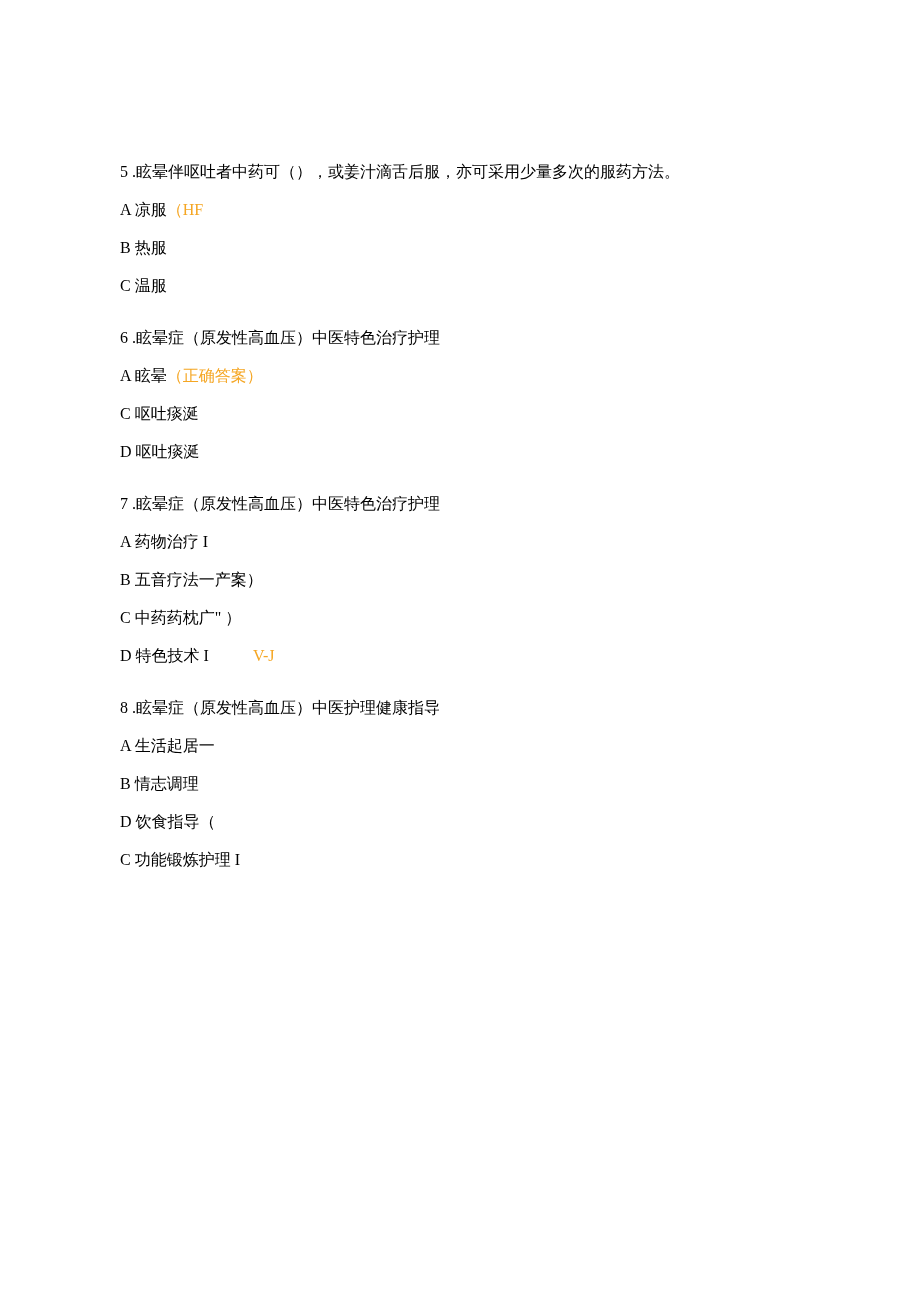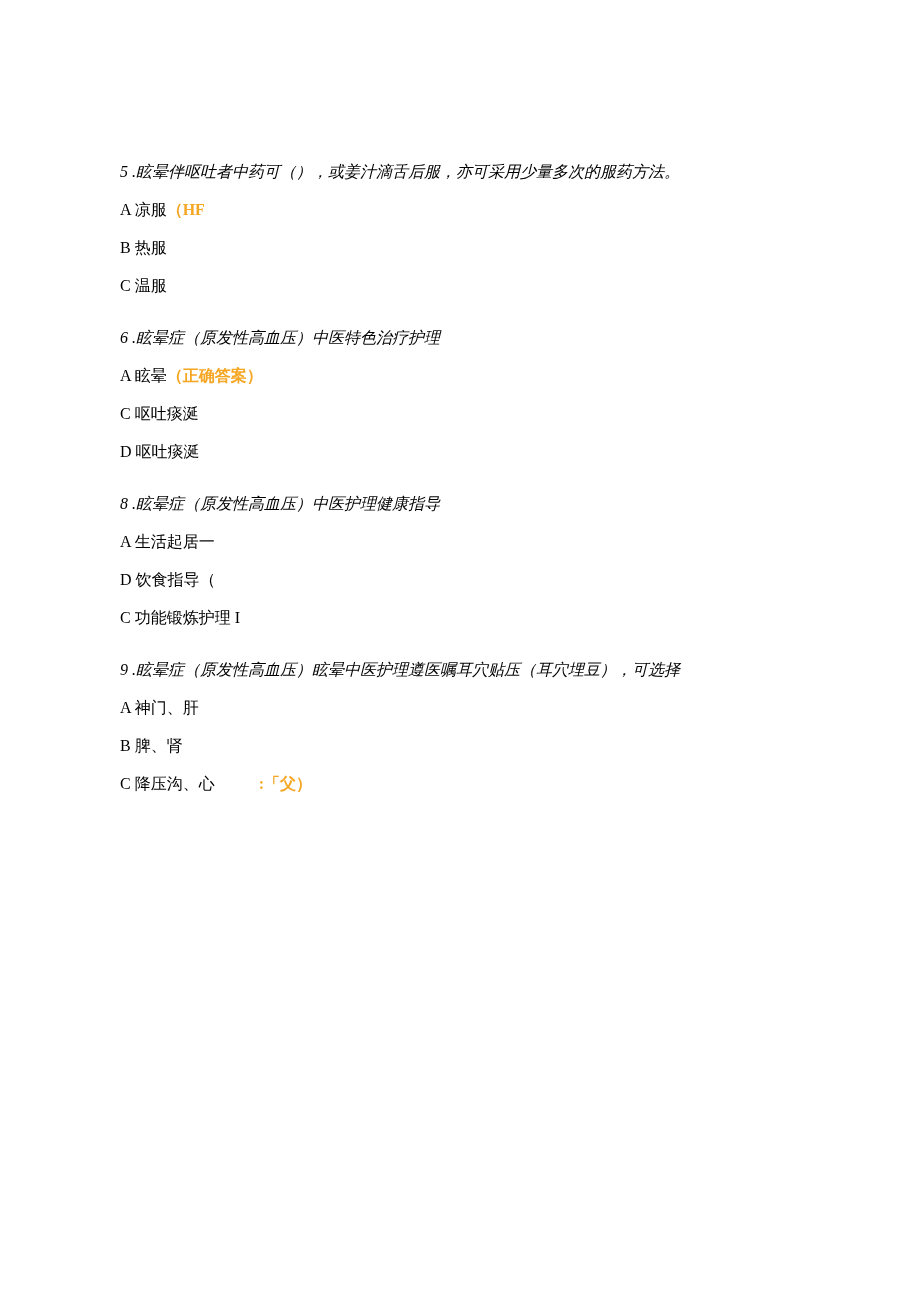--- a/index.html
+++ b/index.html
@@ -13,31 +13,29 @@
       font-size: 16px;
       color: #000000;
       padding: 160px 120px 80px 120px;
       line-height: 1.5;
     }
     .question {
       margin-bottom: 28px;
     }
     .question-stem {
       margin-bottom: 14px;
-      font-style: italic;
     }
     .option {
       margin-bottom: 14px;
     }
     .q-num {
       display: inline;
     }
     .annotation {
       color: #f5a623;
-      font-weight: bold;
     }
     .spacer-gap {
       display: inline-block;
       width: 44px;
     }
   </style>
 </head>
 <body>
 
 <div id="content">
@@ -47,24 +45,26 @@
       <div class="option"><span>B 热服</span></div>
       <div class="option"><span>C 温服</span></div>
     </div>
     <div class="question">
       <div class="question-stem"><span class="q-num">6</span><span> .眩晕症（原发性高血压）中医特色治疗护理</span></div>
       <div class="option"><span>A 眩晕</span><span class="annotation">（正确答案）</span></div>
       <div class="option"><span>C 呕吐痰涎</span></div>
       <div class="option"><span>D 呕吐痰涎</span></div>
     </div>
     <div class="question">
+      <div class="question-stem"><span class="q-num">7</span><span> .眩晕症（原发性高血压）中医特色治疗护理</span></div>
+      <div class="option"><span>A 药物治疗 I</span></div>
+      <div class="option"><span>B 五音疗法一产案）</span></div>
+      <div class="option"><span>C 中药药枕广" ）</span></div>
+      <div class="option"><span>D 特色技术 I</span><span class="spacer-gap"></span><span class="annotation">V-J</span></div>
+    </div>
+    <div class="question">
       <div class="question-stem"><span class="q-num">8</span><span> .眩晕症（原发性高血压）中医护理健康指导</span></div>
       <div class="option"><span>A 生活起居一</span></div>
+      <div class="option"><span>B 情志调理</span></div>
       <div class="option"><span>D 饮食指导（</span></div>
       <div class="option"><span>C 功能锻炼护理 I</span></div>
-    </div>
-    <div class="question">
-      <div class="question-stem"><span class="q-num">9</span><span> .眩晕症（原发性高血压）眩晕中医护理遵医嘱耳穴贴压（耳穴埋豆），可选择</span></div>
-      <div class="option"><span>A 神门、肝</span></div>
-      <div class="option"><span>B 脾、肾</span></div>
-      <div class="option"><span>C 降压沟、心</span><span class="spacer-gap"></span><span class="annotation">:「父）</span></div>
     </div>
   </div>
 
 </body></html>

